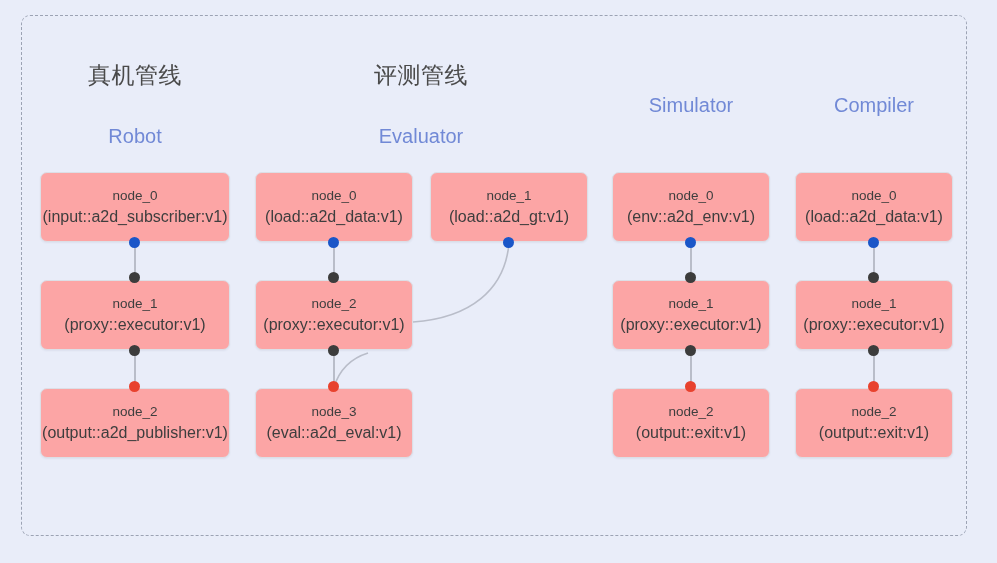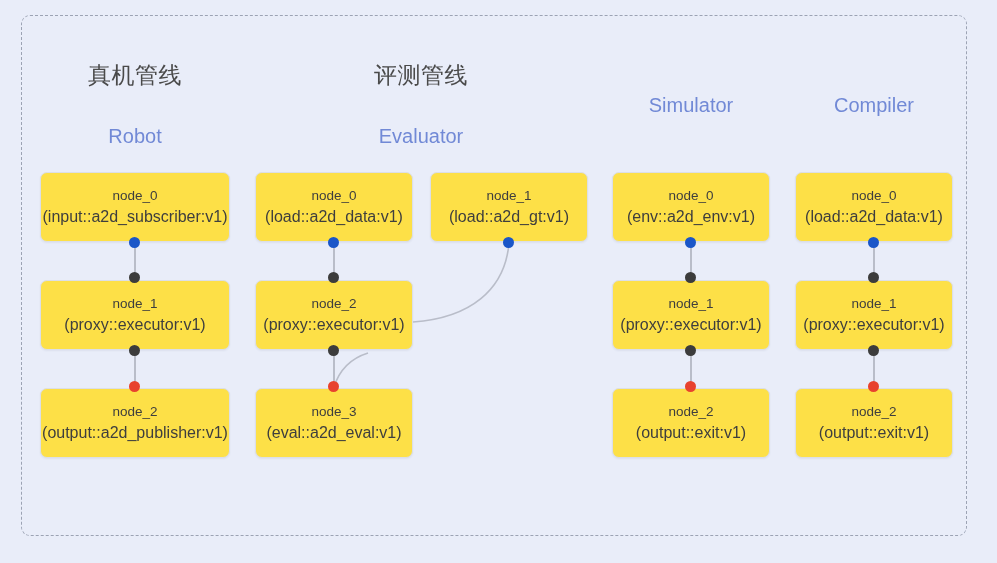--- a/index.html
+++ b/index.html
@@ -45,21 +45,21 @@
   }
   .col-title-en {
     font-size: 20px;
     color: #7189d6;
     margin-top: 34px;
     white-space: nowrap;
     font-weight: normal;
   }
   .node-box {
     position: absolute;
-    background: #fde047;
+    background: #fca5a5;
     border: 1px solid #dcdfe6;
     border-radius: 7px;
     box-shadow: 0 1px 2px rgba(60,70,100,0.07);
     display: flex;
     flex-direction: column;
     align-items: center;
     justify-content: center;
     box-sizing: border-box;
   }
   .node-name {

